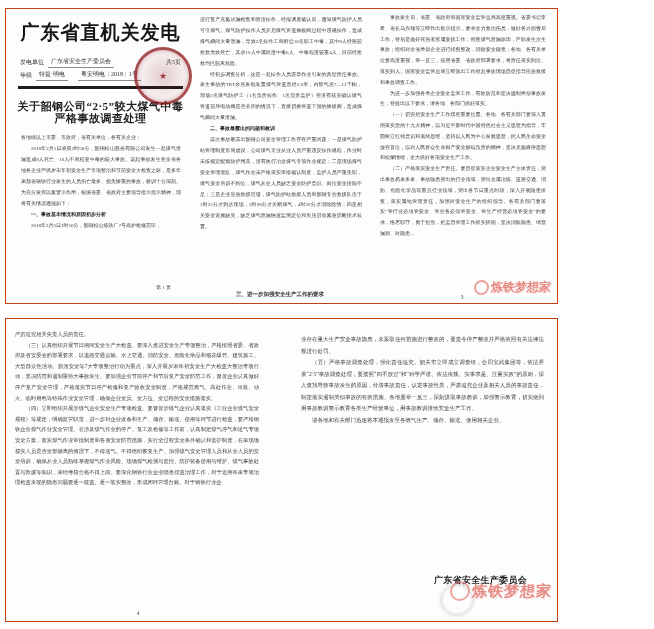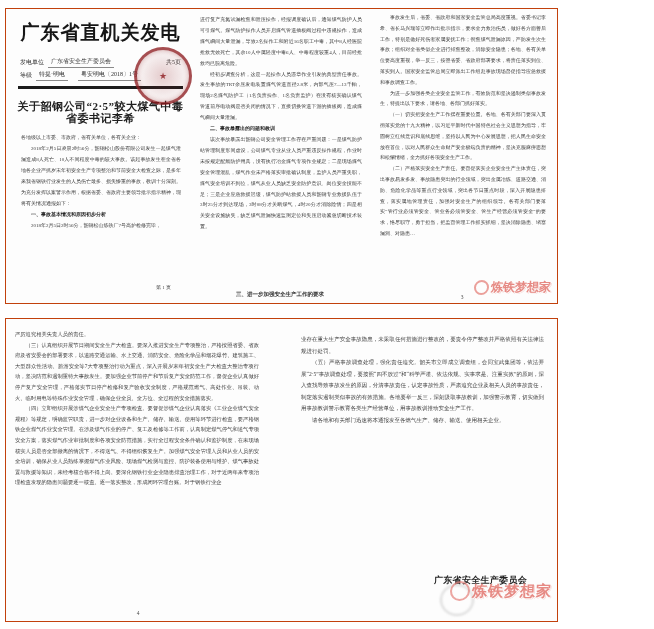--- a/index.html
+++ b/index.html
@@ -81,21 +81,21 @@
         <span class="lh-val">特提·明电</span>
         <span class="lh-val" style="margin-left:6px;">粤安明电〔2018〕1号</span>
       </div>
     </div>
     <div class="thick-rule"></div>
     <div class="stamp">
         <span class="stamp-star">★</span>
       </div>
     <div class="doc-title">
       <div>关于韶钢公司“2·5”较大煤气中毒</div>
-      <div>省委书记李希</div>
+      <div>严格事故调查处理</div>
     </div>
     <div class="doctext pg1-body">
       <p class="noindent">各地级以上市委、市政府，省有关单位，各有关企业：</p>
       <p>2018年2月5日凌晨2时56分，韶钢松山股份有限公司发生一起煤气泄漏造成8人死亡、10人不同程度中毒的较大事故。该起事故发生在全省各地各企业严抓岁末年初安全生产专项整治和节前安全大检查之际，是多年来我省钢铁行业发生的人员伤亡最多、损失惨重的事故，教训十分深刻。为充分发挥以案警示作用，根据省委、省政府主要领导批示指示精神，现将有关情况通报如下：</p>
       <p class="bold">一、事故基本情况和原因初步分析</p>
       <p>2018年2月5日2时56分，韶钢松山炼铁厂7号高炉检修完毕，</p>
     </div>
     <div class="pg1-footer">第 1 页</div>
   </div>
 

